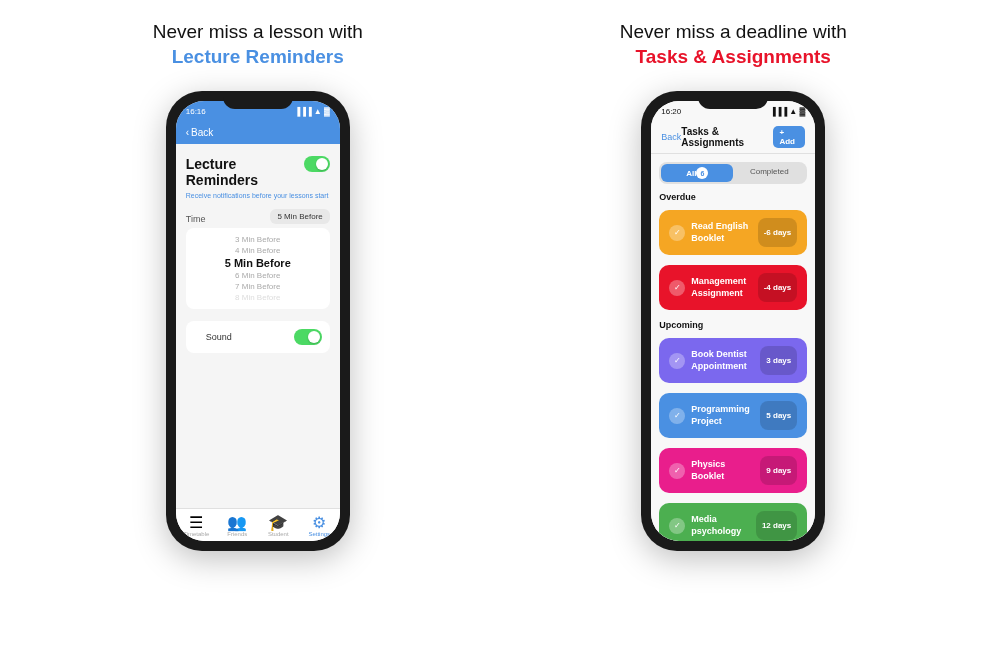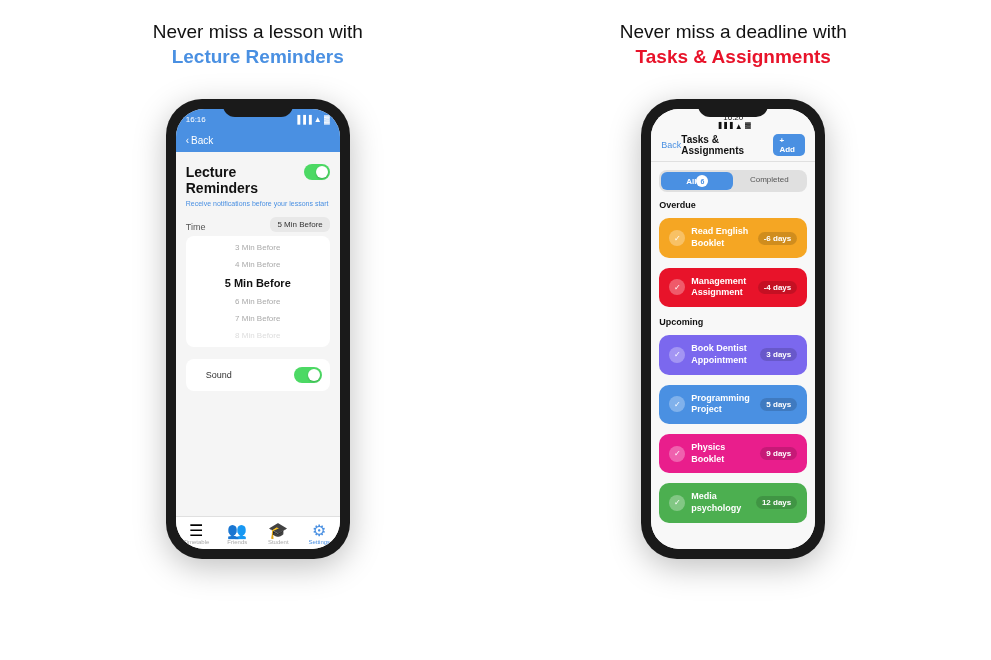--- a/index.html
+++ b/index.html
@@ -34,21 +34,21 @@
       display: flex;
       flex-direction: column;
       align-items: center;
     }
 
     .headline {
       font-size: 19px;
       font-weight: 400;
       color: #111;
       text-align: center;
-      margin-bottom: 20px;
+      margin-bottom: 12px;
       line-height: 1.3;
     }
 
     .headline span.blue {
       color: #4a90e2;
       font-weight: 700;
     }
 
     .headline span.red {
       color: #e8132a;
@@ -181,21 +181,21 @@
       margin-bottom: 4px;
     }
 
     .time-picker {
       background: white;
       border-radius: 8px;
       padding: 6px;
       display: flex;
       flex-direction: column;
       align-items: center;
-      gap: 6px;
+      gap: 0;
     }
 
     .time-option {
       font-size: 8px;
       color: #aaa;
       padding: 1px 0;
     }
 
     .time-option.selected {
       font-size: 11px;
@@ -254,21 +254,20 @@
     
     .status-bar-right {
       background: #f8f8f8;
       color: #111;
       font-size: 8px;
       padding: 4px 10px 3px;
       display: flex;
       justify-content: space-between;
       align-items: center;
       height: 20px;
-      flex-direction: column;
     }
 
     .nav-bar-right {
       background: #f8f8f8;
       padding: 5px 10px;
       display: flex;
       justify-content: space-between;
       align-items: center;
       border-bottom: 1px solid #e0e0e0;
     }
@@ -381,21 +380,21 @@
       font-size: 9px;
       font-weight: 600;
       color: white;
       line-height: 1.3;
     }
 
     .task-days {
       background: rgba(0,0,0,0.15);
       color: white;
       font-size: 8px;
-      padding: 2px 6px;
+      padding: 10px 6px;
       border-radius: 8px;
       font-weight: 600;
       white-space: nowrap;
     }
 
     .card-orange { background: #f5a623; }
     .card-red { background: #e8132a; }
     .card-purple { background: #7b68ee; }
     .card-blue { background: #4a90e2; }
     .card-pink { background: #e91e8c; }

